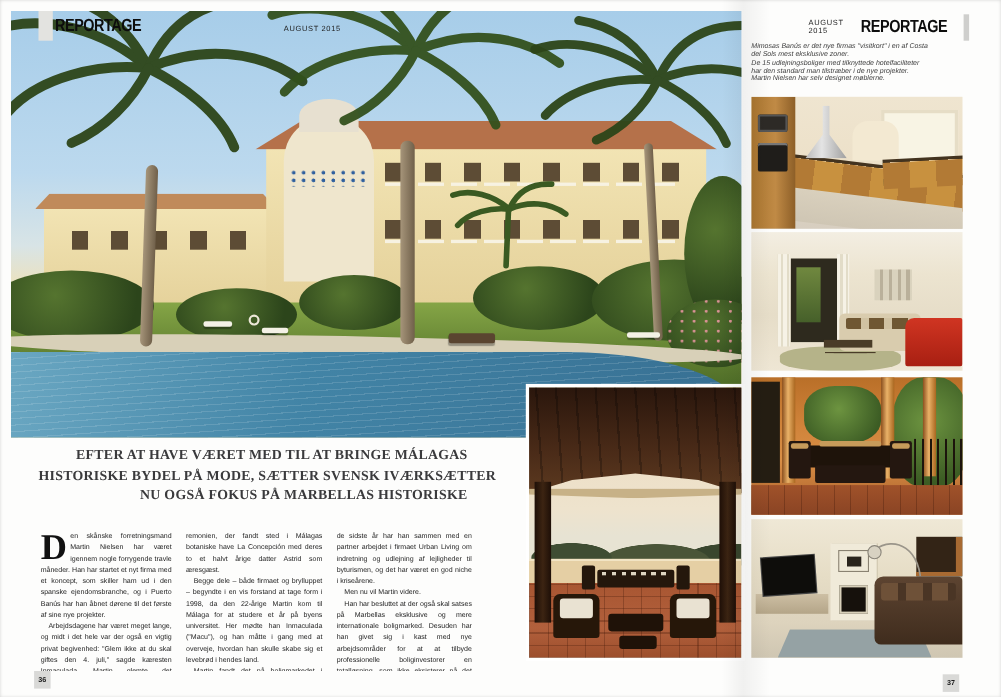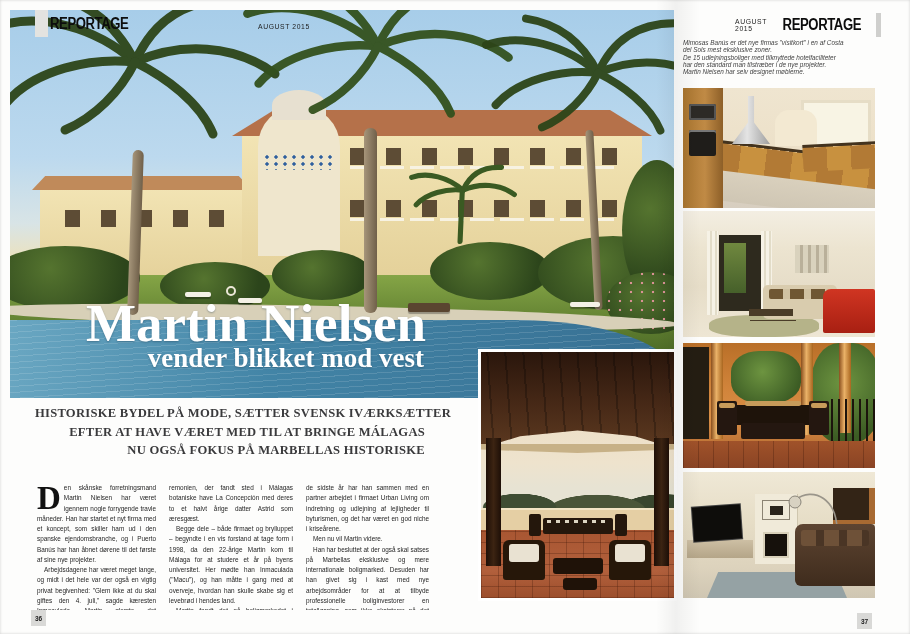--- a/index.html
+++ b/index.html
@@ -265,29 +265,25 @@
       <div class="lounger" style="left:175px;top:282px;width:26px;"></div>
       <div class="lounger" style="left:228px;top:288px;width:24px;"></div>
       <div class="lounger dark" style="left:398px;top:293px;width:42px;height:9px;"></div>
       <div class="lounger" style="left:560px;top:292px;width:30px;"></div>
       <div class="lifering" style="left:216px;top:276px;"></div>
 
       <div class="tagbox" style="left:25px;top:0;width:13px;height:27px;"></div>
       <div class="mag-section" style="left:40px;top:5px;">REPORTAGE</div>
       <div class="mag-edition" style="left:248px;top:13px;">AUGUST 2015</div>
 
-      <div class="title-block">
-        <h1>Martin Nielsen</h1>
-        <h2>vender blikket mod vest</h2>
-      </div>
     </div>
 
     <div class="standfirst">
+      <div>EFTER AT HAVE VÆRET MED TIL AT BRINGE MÁLAGAS</div>
       <div>HISTORISKE BYDEL PÅ MODE, SÆTTER SVENSK IVÆRKSÆTTER</div>
-      <div>EFTER AT HAVE VÆRET MED TIL AT BRINGE MÁLAGAS</div>
       <div>NU OGSÅ FOKUS PÅ MARBELLAS HISTORISKE</div>
     </div>
 
     <div class="article">
       <div class="col">
         <p><span class="dropcap">D</span><span>en skånske forretningsmand Martin Nielsen har været igennem nogle forrygende travle måneder. Han har startet et nyt firma med et koncept, som skiller ham ud i den spanske ejendomsbranche, og i Puerto Banús har han åbnet dørene til det første af sine nye projekter.</span></p>
         <p class="ind">Arbejdsdagene har været meget lange, og midt i det hele var der også en vigtig privat begivenhed: "Glem ikke at du skal giftes den 4. juli," sagde kæresten Inmaculada. Martin glemte det selvfølgelig ikke, og trods arbejdspresset kom han tilmed en halv time for tidligt til ce-</p>
       </div>
       <div class="col" style="width:127px;">
         <p>remonien, der fandt sted i Málagas botaniske have La Concepción med deres to et halvt årige datter Astrid som æresgæst.</p>

